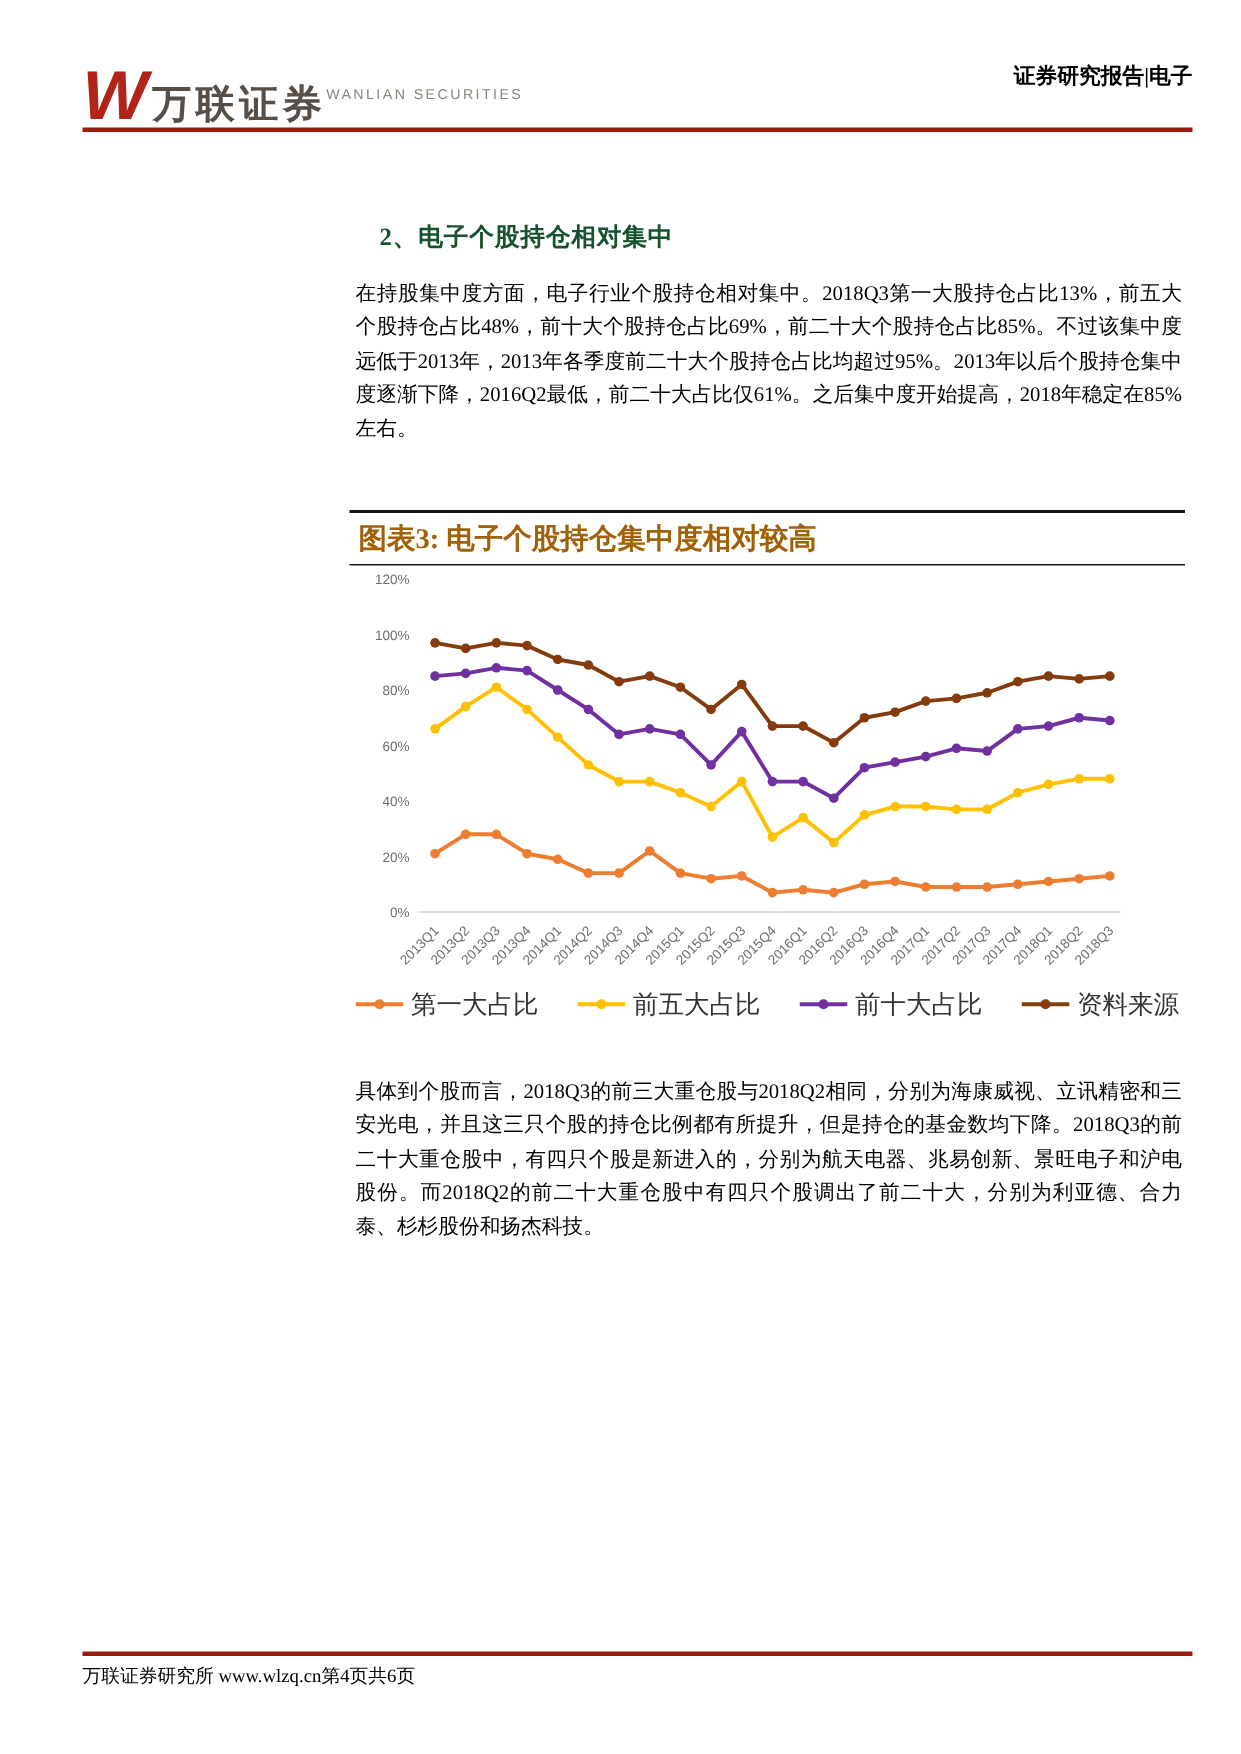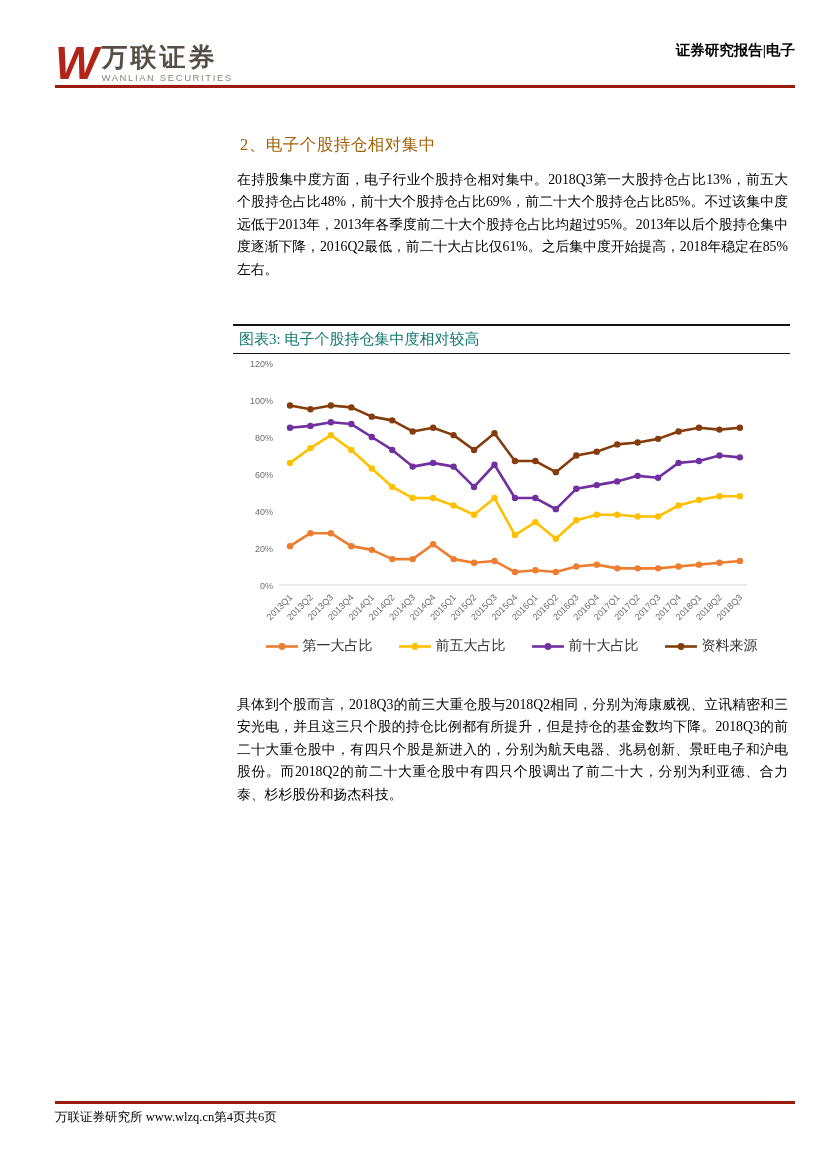--- a/index.html
+++ b/index.html
@@ -16,59 +16,59 @@
     position:absolute;left:55px;right:32px;top:34px;height:50px;
     display:flex;justify-content:space-between;align-items:flex-end;
   }
   .logo{display:flex;align-items:flex-end;gap:6px;}
   .logo-w{
     font-family:"Liberation Sans",sans-serif;
     font-weight:bold;font-style:italic;
     font-size:46px;line-height:42px;
     color:#b0241a;letter-spacing:-3px;
   }
-  .logo-txt{display:flex;flex-direction:column;line-height:1;padding-bottom:2px;}
+  .logo-txt{display:flex;flex-direction:row;line-height:1;padding-bottom:2px;}
   .logo-cn{
     font-family:"Liberation Sans",sans-serif;
     font-weight:bold;font-size:26px;color:#574f47;letter-spacing:3px;
   }
   .logo-en{
     font-family:"Liberation Sans",sans-serif;
     font-size:9.5px;color:#8b857e;letter-spacing:1.6px;margin-top:3px;
   }
   .header-right{
     font-size:14.5px;font-weight:bold;color:#000000;padding-bottom:24px;
   }
   .header-rule{
     position:absolute;left:55px;right:32px;top:85px;height:3px;background:#9a1c0e;
   }
   
   .content{position:absolute;left:237px;top:131px;width:551px;}
   .sec-title{
-    margin:3px;font-size:16.5px;font-weight:normal;color:#a16207;letter-spacing:.5px;
+    margin:16px;font-size:16.5px;font-weight:bold;color:#14532d;letter-spacing:.5px;
   }
   .body-p{
     margin:13px 0 0 0;font-size:13.8px;line-height:22.4px;
     text-align:justify;color:#000;
   }
   .body-p.second{margin-top:36px;}
   
   .figure{margin:43px 0 0 -4px;width:557px;}
   .fig-title{
     border-top:2.5px solid #141414;
     border-bottom:1.5px solid #141414;
     padding:4px 6px 4px 6px;
-    font-size:15px;font-weight:normal;color:#0f766e;
+    font-size:19px;font-weight:bold;color:#a16207;
   }
   .chart-area{padding:2px 0 0 0;}
   #chart-svg{display:block;}
   .tick{font-family:"Liberation Sans",sans-serif;font-size:9px;fill:#6d6d6d;}
   .legend-row{
     display:flex;justify-content:center;align-items:center;gap:26px;
-    height:24px;font-size:14px;color:#333;
+    height:24px;font-size:17px;color:#333;
   }
   .lg-item{display:flex;align-items:center;gap:5px;}
   .fig-source{
     border-top:2.5px solid #141414;
     padding:6px 6px 0 6px;
     font-size:13.5px;font-style:italic;color:#000;
   }
   
   .footer-rule{
     position:absolute;left:55px;right:32px;top:1101px;height:2.5px;background:#9a1c0e;

